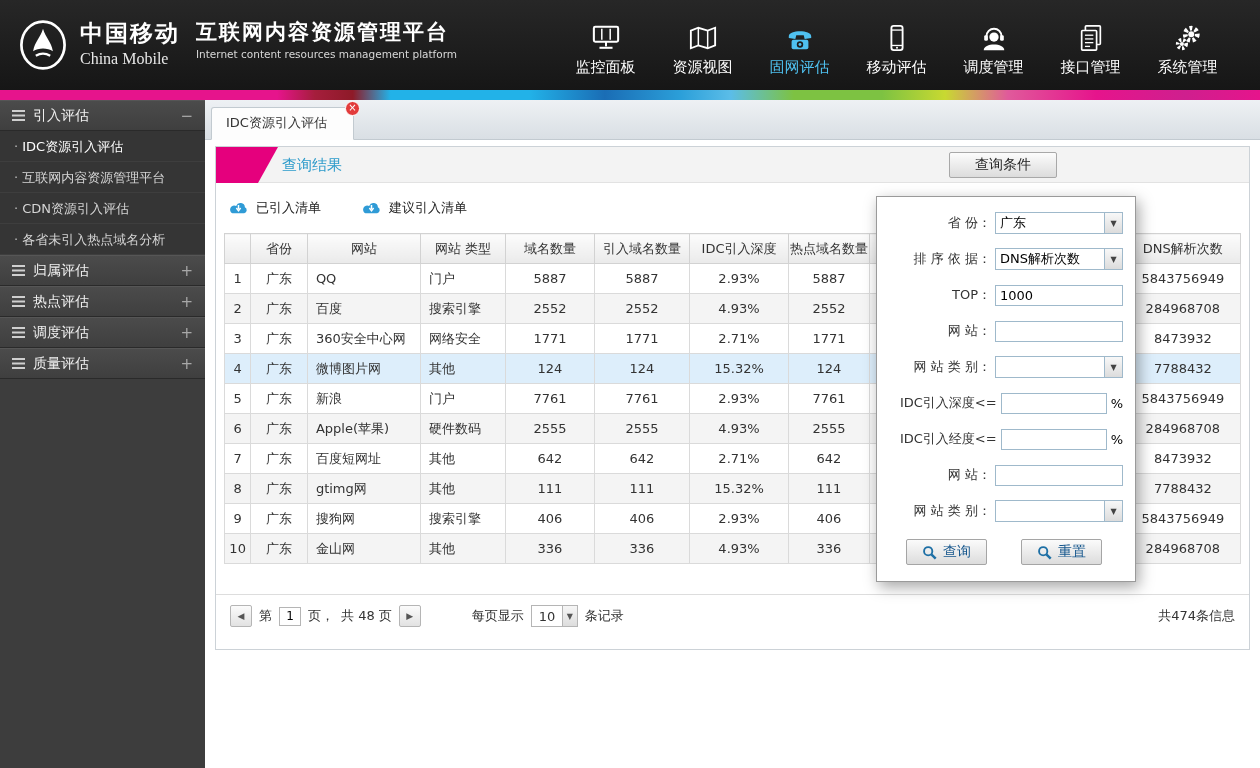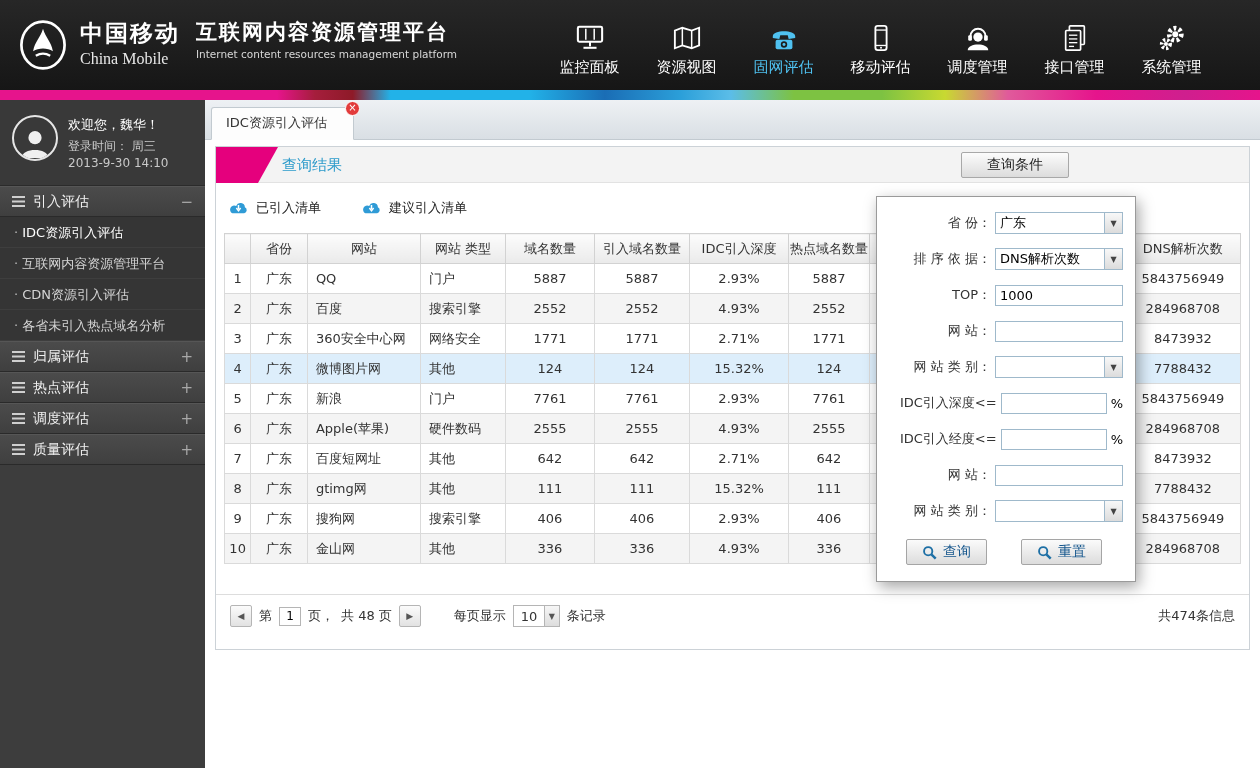--- a/index.html
+++ b/index.html
@@ -13,21 +13,21 @@
 
   
   .topbar { height:90px; background:linear-gradient(#272727,#161616); display:flex; align-items:center; }
   .brand { display:flex; align-items:flex-start; padding-left:16px; }
   .logo { margin-right:10px; }
   .brand-cn { color:#fff; font-size:23px; font-weight:bold; letter-spacing:2px; }
   .brand-en { color:#e8e8e8; font-size:16px; margin-top:1px;font-family:Liberation Serif, serif; }
   .app-title { margin-left:16px; }
   .title-cn { color:#fff; font-size:21px; font-weight:bold; letter-spacing:2px; }
   .title-en { color:#d8d8d8; font-size:10.5px; margin-top:2px; }
-  .topnav { margin-left:auto; display:flex; padding-right:40px; }
+  .topnav { margin-left:auto; display:flex; padding-right:24px; }
   .nav-item { width:97px; text-align:center; color:#fff; cursor:pointer; padding-top:8px; }
   .nav-icon { height:34px; width:100%; color:#fff; }
   .nav-label { font-size:15px; margin-top:2px; }
   .nav-item.active, .nav-item.active .nav-icon { color:#4fc1f0; }
 
   
   .rainbow { height:10px;
     background:linear-gradient(90deg,#e6148c 0,#e6148c 22%,#a51e3c 25%,#8e1a28 28%,#22b2e8 31%,#22b2e8 42%,#1a6db5 48%,#2b9fd9 54%,#5bbde8 58%,#7dc242 63%,#7dc242 70%,#c8d931 75%,#e05a9b 80%,#e6148c 87%,#cf1f8e 94%,#e6148c 100%);
   }
 
@@ -50,21 +50,21 @@
   
   .main { position:absolute; top:100px; left:205px; right:0; bottom:0; background:#fff; }
   .tabstrip { height:40px; background:linear-gradient(#eef1f4,#d9dfe4); border-bottom:1px solid #c2cad0; position:relative; }
   .tab { position:absolute; left:6px; bottom:-1px; background:#fdfdfd; border:1px solid #c2cad0; border-bottom:1px solid #fdfdfd; border-radius:3px 3px 0 0; padding:6px 26px 7px 14px; font-size:13px; color:#333; cursor:pointer; }
   .tab-close { position:absolute; top:-7px; right:-7px; width:15px; height:15px; border-radius:50%; background:#e23b3b; border:1px solid #fff; color:#fff; font-size:10px; line-height:12px; text-align:center; cursor:pointer; }
 
   .panel { margin:6px 10px 0 10px; border:1px solid #ccd2d7; height:504px; background:#fff; }
   .panel-head { height:36px; background:#f3f3f3; border-bottom:1px solid #e2e2e2; position:relative; }
   .ribbon { position:absolute; left:0; top:0; width:62px; height:36px; background:#e5007d; clip-path:polygon(0 0,100% 0,calc(100% - 20px) 100%,0 100%); }
   .panel-title { position:absolute; left:66px; line-height:36px; color:#2b9aca; font-size:15px; }
-  .qc-btn { position:absolute; right:180px; top:5px; height:26px; padding:0 25px; background:linear-gradient(#fcfcfc,#dcdcdc); border:1px solid #a8a8a8; border-radius:2px; font-size:14px; color:#222; font-family:inherit; cursor:pointer; }
+  .qc-btn { position:absolute; right:192px; top:5px; height:26px; padding:0 25px; background:linear-gradient(#fcfcfc,#dcdcdc); border:1px solid #a8a8a8; border-radius:2px; font-size:14px; color:#222; font-family:inherit; cursor:pointer; }
 
   .toolbar { height:50px; display:flex; align-items:center; padding-left:12px; gap:40px; }
   .tool-btn { display:flex; align-items:center; gap:7px; background:none; border:none; font-size:13px; color:#222; font-family:inherit; cursor:pointer; padding:0; }
 
   table.results { border-collapse:collapse; margin:0 8px; width:calc(100% - 16px); table-layout:fixed; font-size:13px; color:#333; }
   .results th { background:linear-gradient(#fcfcfc,#eaeaea); border:1px solid #d2d2d2; height:30px; font-weight:normal; overflow:hidden; white-space:nowrap; }
   .results td { border:1px solid #dadada; height:30px; text-align:center; overflow:hidden; white-space:nowrap; background:#fff; }
   .results td.al { text-align:left; padding-left:8px; }
   .results tr.even td { background:#f4f4f4; }
   .results tr.selected td { background:#ddeefb; }
@@ -72,21 +72,21 @@
   .results .c4{width:88px}.results .c5{width:94px}.results .c6{width:98px}.results .c7{width:80px}
   .results .c8{width:253px}.results .c9{width:114px}
 
   .pagi-sep { border-top:1px solid #ddd; margin-top:30px; }
   .pagination { display:flex; align-items:center; padding:10px 14px; gap:7px; font-size:13px; color:#333; }
   .pg-btn { width:22px; height:22px; border:1px solid #b5b5b5; background:linear-gradient(#fbfbfb,#e2e2e2); border-radius:2px; display:flex; align-items:center; justify-content:center; padding:0; cursor:pointer; }
   .arrow-glyph { font-size:9px; color:#555; }
   .pg-input { width:22px; height:19px; border:1px solid #b5b5b5; text-align:center; font-size:12px; font-family:inherit; padding:0; }
   .pg-select { width:47px; height:22px; border:1px solid #b5b5b5; background:#fff; display:inline-flex; align-items:center; justify-content:space-between; padding-left:7px; cursor:pointer; }
   .sel-arrow { font-size:8px; color:#555; background:linear-gradient(#f6f6f6,#ddd); border-left:1px solid #b5b5b5; height:100%; display:inline-flex; align-items:center; padding:0 4px; }
-  .gap { margin-left:26px; }
+  .gap { margin-left:44px; }
   .pg-total { margin-left:auto; }
 
   
   .popup { position:absolute; left:876px; top:196px; width:260px; background:#fff; border:1px solid #9a9a9a; box-shadow:3px 5px 14px rgba(0,0,0,0.35); z-index:40; padding:14px 12px 16px 8px; }
   .field-row { display:flex; align-items:center; justify-content:flex-end; height:24px; margin-bottom:12px; }
   .field-label { font-size:13px; color:#333; white-space:nowrap; margin-right:4px; }
   .text-input { width:128px; height:21px; border:1px solid #9fb9cb; font-size:13px; padding:0 4px; font-family:inherit; }
   .text-input.narrow { width:106px; }
   .select-box { width:128px; height:22px; border:1px solid #9fb9cb; display:flex; align-items:center; background:#fff; cursor:pointer; }
   .select-value { flex:1; font-size:13px; padding-left:4px; overflow:hidden; white-space:nowrap; }
@@ -177,33 +177,20 @@
               <circle cx="9.5" cy="21.5" r="4.5" fill="none" stroke="currentColor" stroke-width="4" stroke-dasharray="2.4 2"></circle>
               <circle cx="9.5" cy="21.5" r="2.2" fill="currentColor"></circle>
             </svg>
           </span><div class="nav-label">系统管理</div></div>
       </nav>
   </header>
 
   <div class="rainbow"></div>
 
   <aside class="sidebar">
-    <div class="userbox">
-      <span class="avatar">
-        <svg width="34" height="32" viewBox="0 0 32 30">
-            <circle cx="16" cy="10" r="6.2" fill="#f0f0f0"></circle>
-            <path d="M3.5 29 C3.5 19 28.5 19 28.5 29 Z" fill="#f0f0f0"></path>
-          </svg>
-      </span>
-      <div class="usertext">
-        <div class="u1">欢迎您，魏华！</div>
-        <div class="u2">登录时间：  周三</div>
-        <div class="u2">2013-9-30   14:10</div>
-      </div>
-    </div>
     <div class="menu">
         <div class="menu-header">
           <span class="icon-wrap menu-icon">
             <svg width="13" height="11" viewBox="0 0 13 11">
               <rect x="0" y="0" width="13" height="2" fill="currentColor"></rect>
               <rect x="0" y="4.5" width="13" height="2" fill="currentColor"></rect>
               <rect x="0" y="9" width="13" height="2" fill="currentColor"></rect>
             </svg>
           </span>
           <span class="menu-label">引入评估</span>

